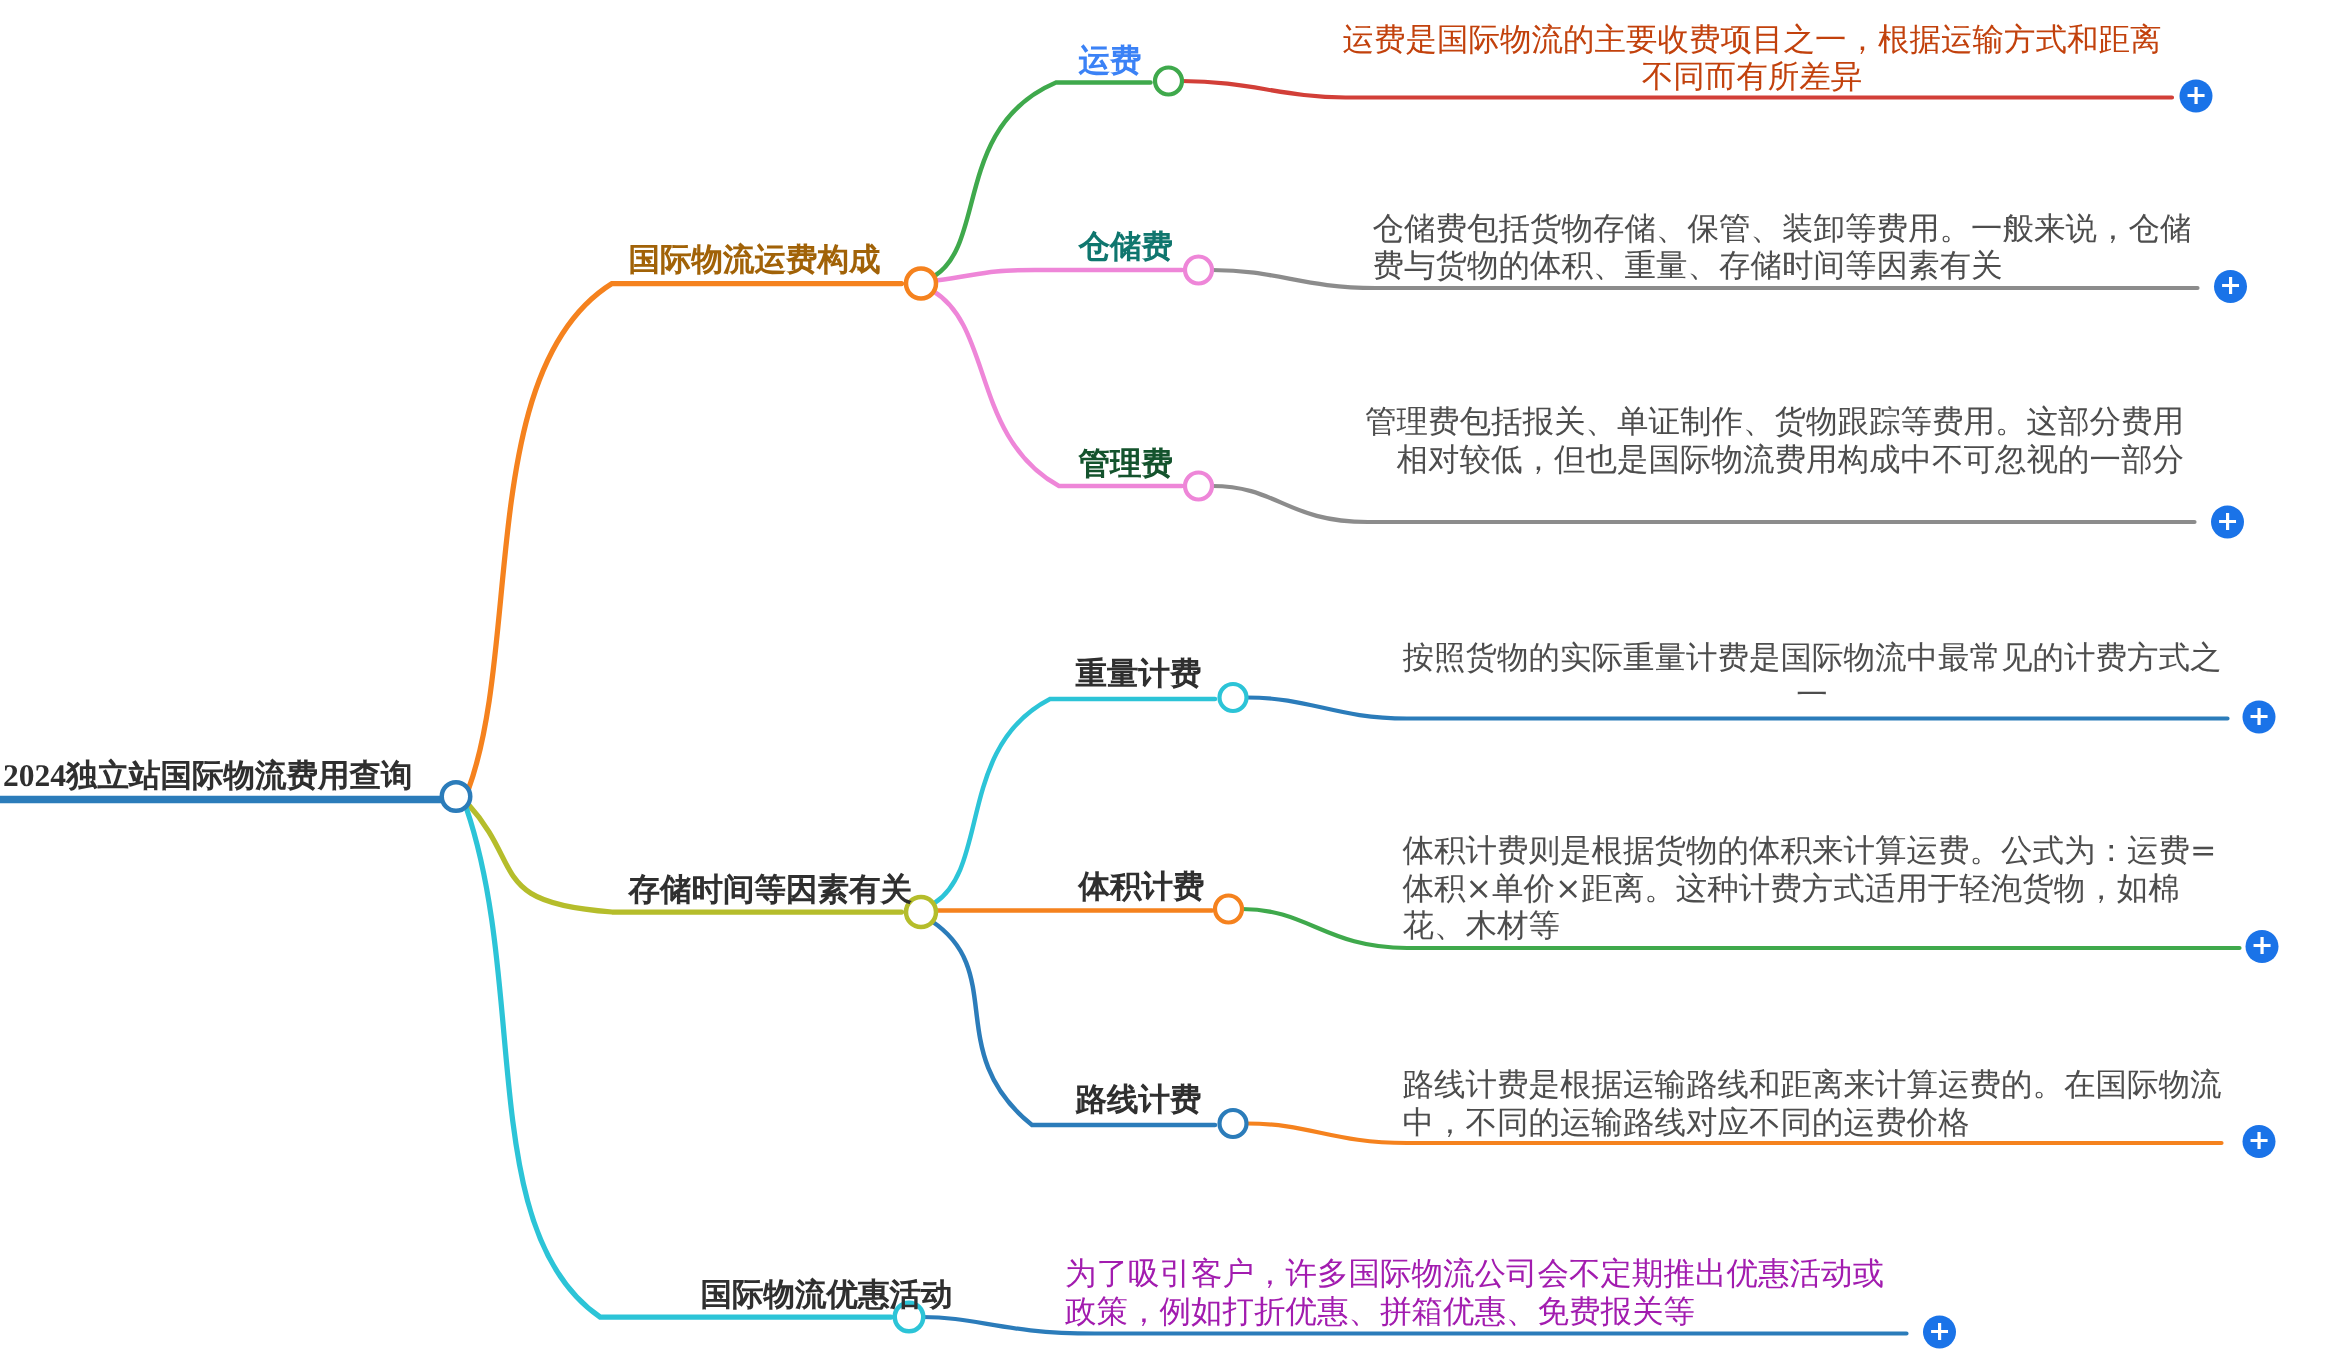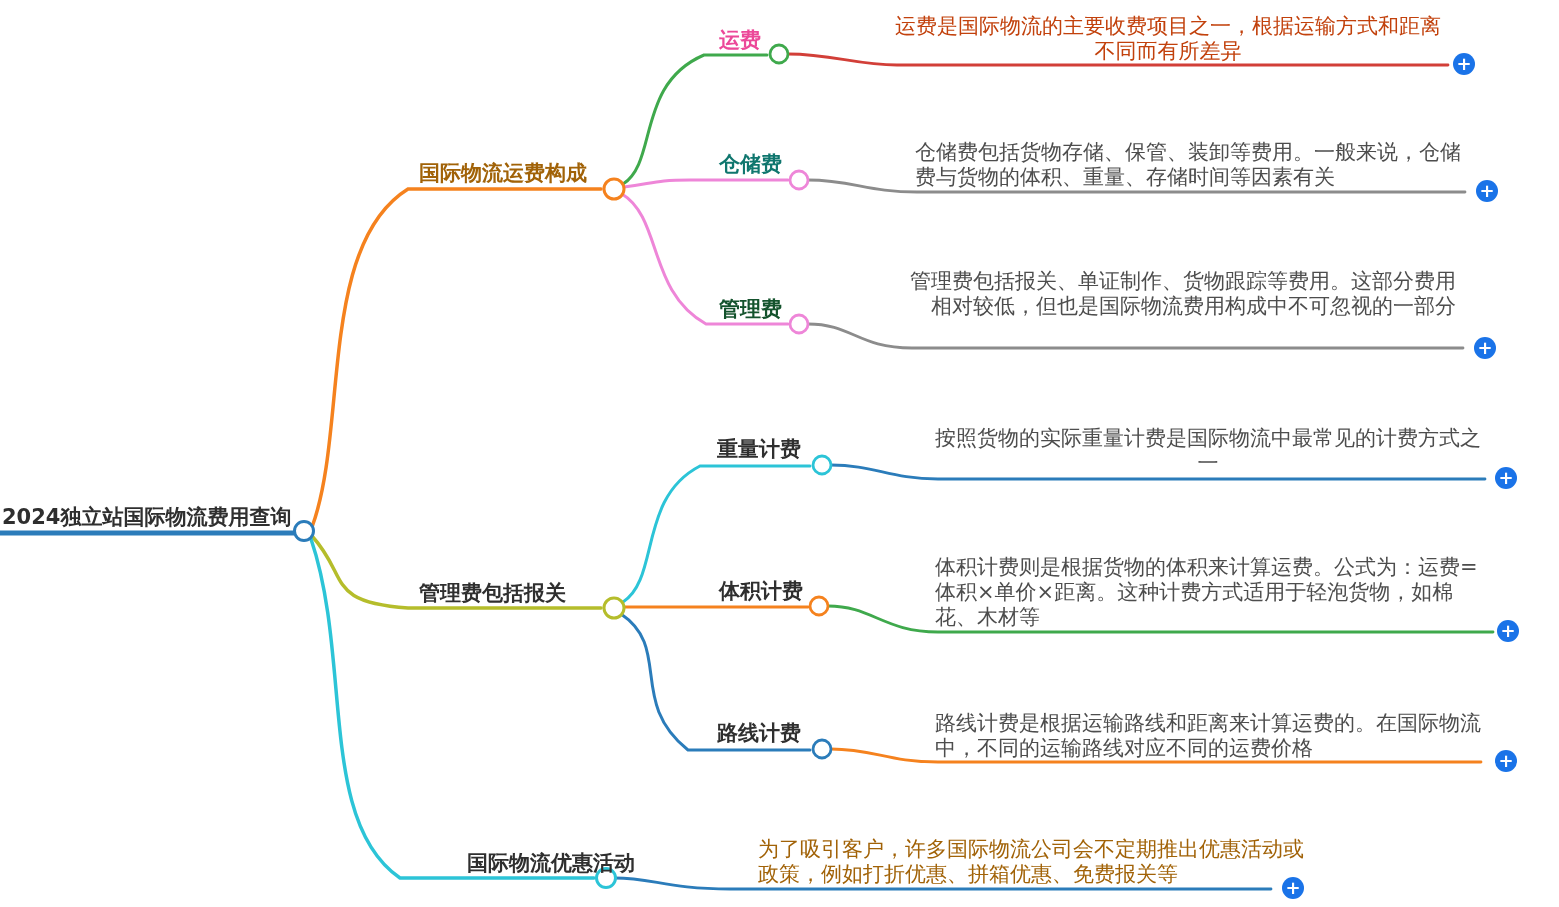--- a/index.html
+++ b/index.html
@@ -55,40 +55,40 @@
   <circle cx="779" cy="54" r="9" stroke-width="2.8" stroke="#3fa94c" fill="#ffffff"></circle>
   <circle cx="799" cy="180" r="9" stroke-width="2.8" stroke="#ee86d8" fill="#ffffff"></circle>
   <circle cx="799" cy="324" r="9" stroke-width="2.8" stroke="#ee86d8" fill="#ffffff"></circle>
   <circle cx="614" cy="608" r="10" stroke-width="3" stroke="#b5bd2b" fill="#ffffff"></circle>
   <circle cx="822" cy="465" r="9" stroke-width="2.8" stroke="#2cc4d7" fill="#ffffff"></circle>
   <circle cx="819" cy="606" r="9" stroke-width="2.8" stroke="#f5821e" fill="#ffffff"></circle>
   <circle cx="822" cy="749" r="9" stroke-width="2.8" stroke="#2b7cba" fill="#ffffff"></circle>
   <circle cx="606" cy="878" r="9.5" stroke-width="3" stroke="#2cc4d7" fill="#ffffff"></circle>
 </svg>
 
-<div class="lbl" style="left: 2px; top: 503px; color: rgb(47, 47, 47);">2024独立站国际物流费用查询</div>
+<div class="lbl" style="left: 2px; top: 503px; color: rgb(47, 47, 47); font-family: Liberation Serif, serif;">2024独立站国际物流费用查询</div>
 
 <div class="lbl" style="left: 419px; top: 159px; color: #a16207;">国际物流运费构成</div>
-<div class="lbl" style="left: 719px; top: 26px; color: #ec4899;">运费</div>
+<div class="lbl" style="left: 719px; top: 26px; color: #3b82f6;">运费</div>
 <div class="desc" style="left: 895px; top: 14px; color: #c2410c; text-align: center;">运费是国际物流的主要收费项目之一，根据运输方式和距离不同而有所差异</div>
 <div class="lbl" style="left: 719px; top: 150px; color: #0f766e; text-align: center;">仓储费</div>
 <div class="desc" style="left: 915px; top: 140px; color: rgb(77, 77, 77);">仓储费包括货物存储、保管、装卸等费用。一般来说，仓储费与货物的体积、重量、存储时间等因素有关</div>
 <div class="lbl" style="left: 719px; top: 295px; color: #14532d;">管理费</div>
 <div class="desc" style="left: 910px; top: 269px; color: rgb(77, 77, 77); text-align: right;">管理费包括报关、单证制作、货物跟踪等费用。这部分费用相对较低，但也是国际物流费用构成中不可忽视的一部分</div>
 
-<div class="lbl" style="left: 419px; top: 579px; color: rgb(47, 47, 47);">管理费包括报关</div>
+<div class="lbl" style="left: 419px; top: 579px; color: rgb(47, 47, 47);">存储时间等因素有关</div>
 <div class="lbl" style="left: 717px; top: 435px; color: rgb(47, 47, 47);">重量计费</div>
 <div class="desc" style="left: 935px; top: 426px; color: rgb(77, 77, 77); text-align: center;">按照货物的实际重量计费是国际物流中最常见的计费方式之一</div>
 <div class="lbl" style="left: 719px; top: 577px; color: rgb(47, 47, 47);">体积计费</div>
 <div class="desc" style="left: 935px; top: 555px; color: rgb(77, 77, 77);">体积计费则是根据货物的体积来计算运费。公式为：运费=体积×单价×距离。这种计费方式适用于轻泡货物，如棉花、木材等</div>
 <div class="lbl" style="left: 717px; top: 719px; color: rgb(47, 47, 47); text-align: right;">路线计费</div>
 <div class="desc" style="left: 935px; top: 711px; color: rgb(77, 77, 77);">路线计费是根据运输路线和距离来计算运费的。在国际物流中，不同的运输路线对应不同的运费价格</div>
 
 <div class="lbl" style="left: 419px; top: 849px; color: rgb(47, 47, 47); margin-left: 48px;">国际物流优惠活动</div>
-<div class="desc" style="left: 758px; top: 837px; color: #a16207; font-family: Liberation Serif, serif;">为了吸引客户，许多国际物流公司会不定期推出优惠活动或政策，例如打折优惠、拼箱优惠、免费报关等</div>
+<div class="desc" style="left: 710px; top: 837px; color: #a21caf; font-family: Liberation Serif, serif;">为了吸引客户，许多国际物流公司会不定期推出优惠活动或政策，例如打折优惠、拼箱优惠、免费报关等</div>
 
 <div class="plus" style="left: 1453px; top: 53px; background: rgb(26, 115, 232);">+</div>
 <div class="plus" style="left: 1476px; top: 180px; background: rgb(26, 115, 232);">+</div>
 <div class="plus" style="left: 1474px; top: 337px; background: rgb(26, 115, 232);">+</div>
 <div class="plus" style="left: 1495px; top: 467px; background: rgb(26, 115, 232);">+</div>
 <div class="plus" style="left: 1497px; top: 620px; background: rgb(26, 115, 232);">+</div>
 <div class="plus" style="left: 1495px; top: 750px; background: rgb(26, 115, 232);">+</div>
 <div class="plus" style="left: 1282px; top: 877px; background: rgb(26, 115, 232);">+</div>
 
 </body></html>

